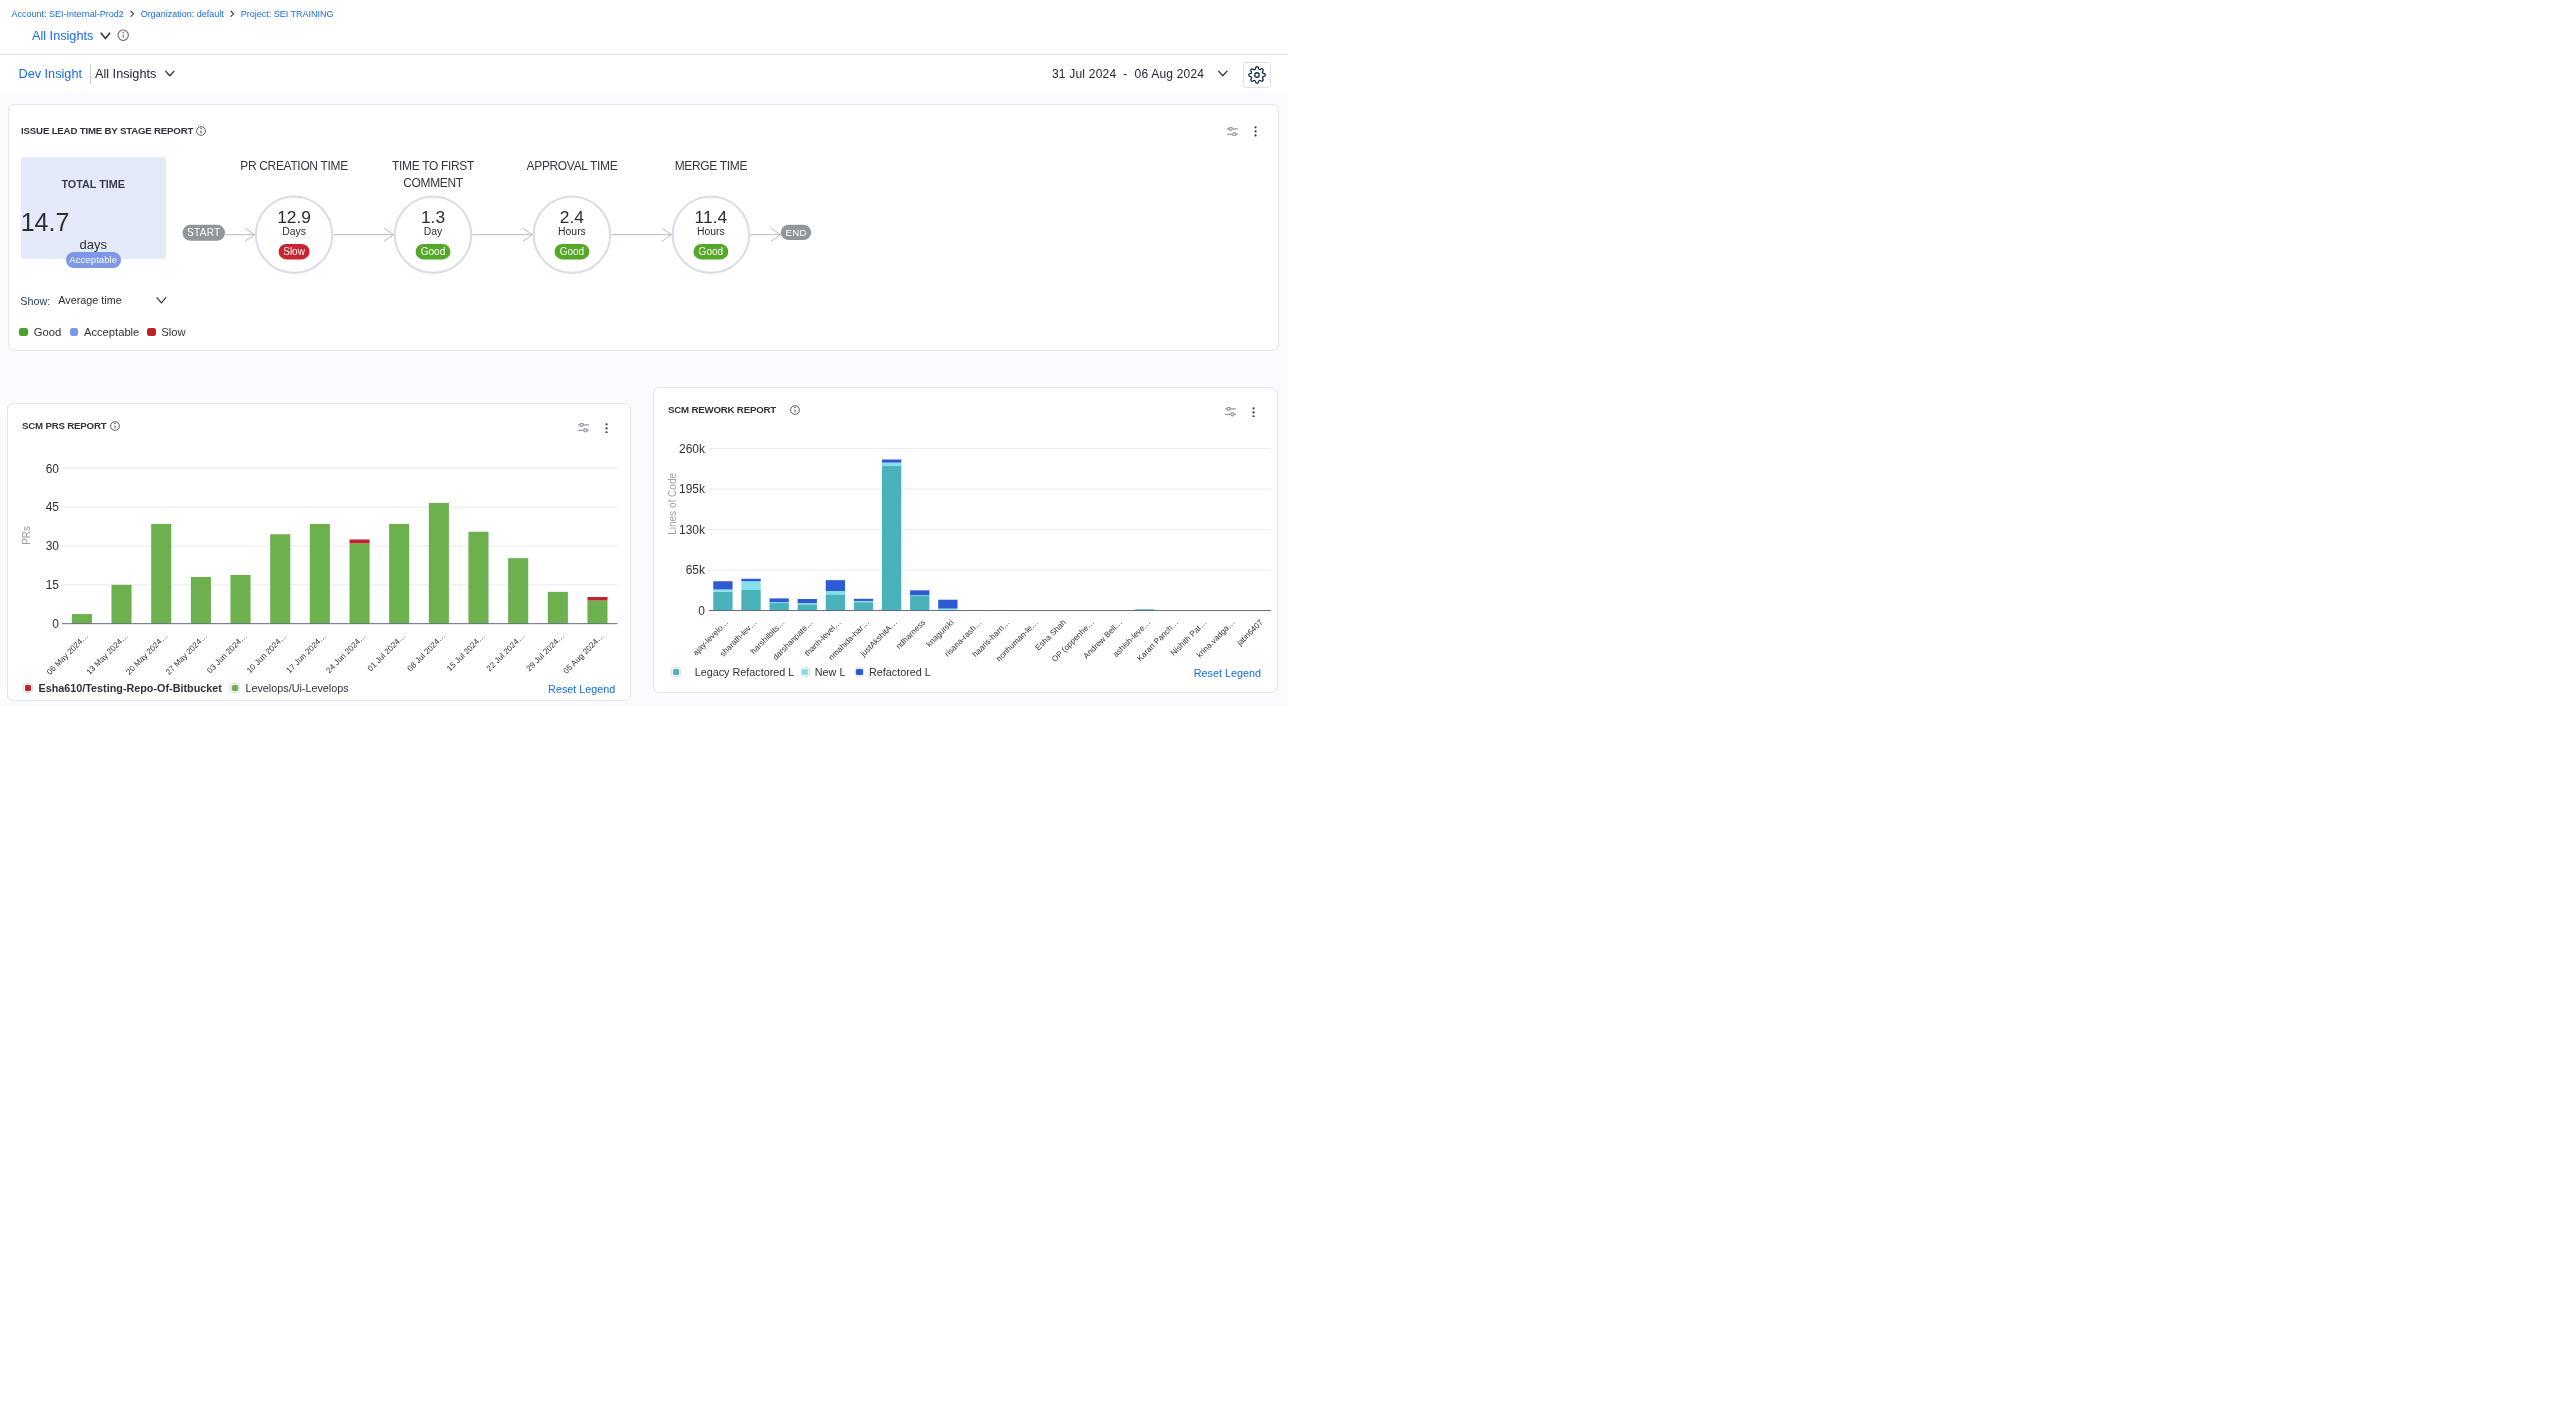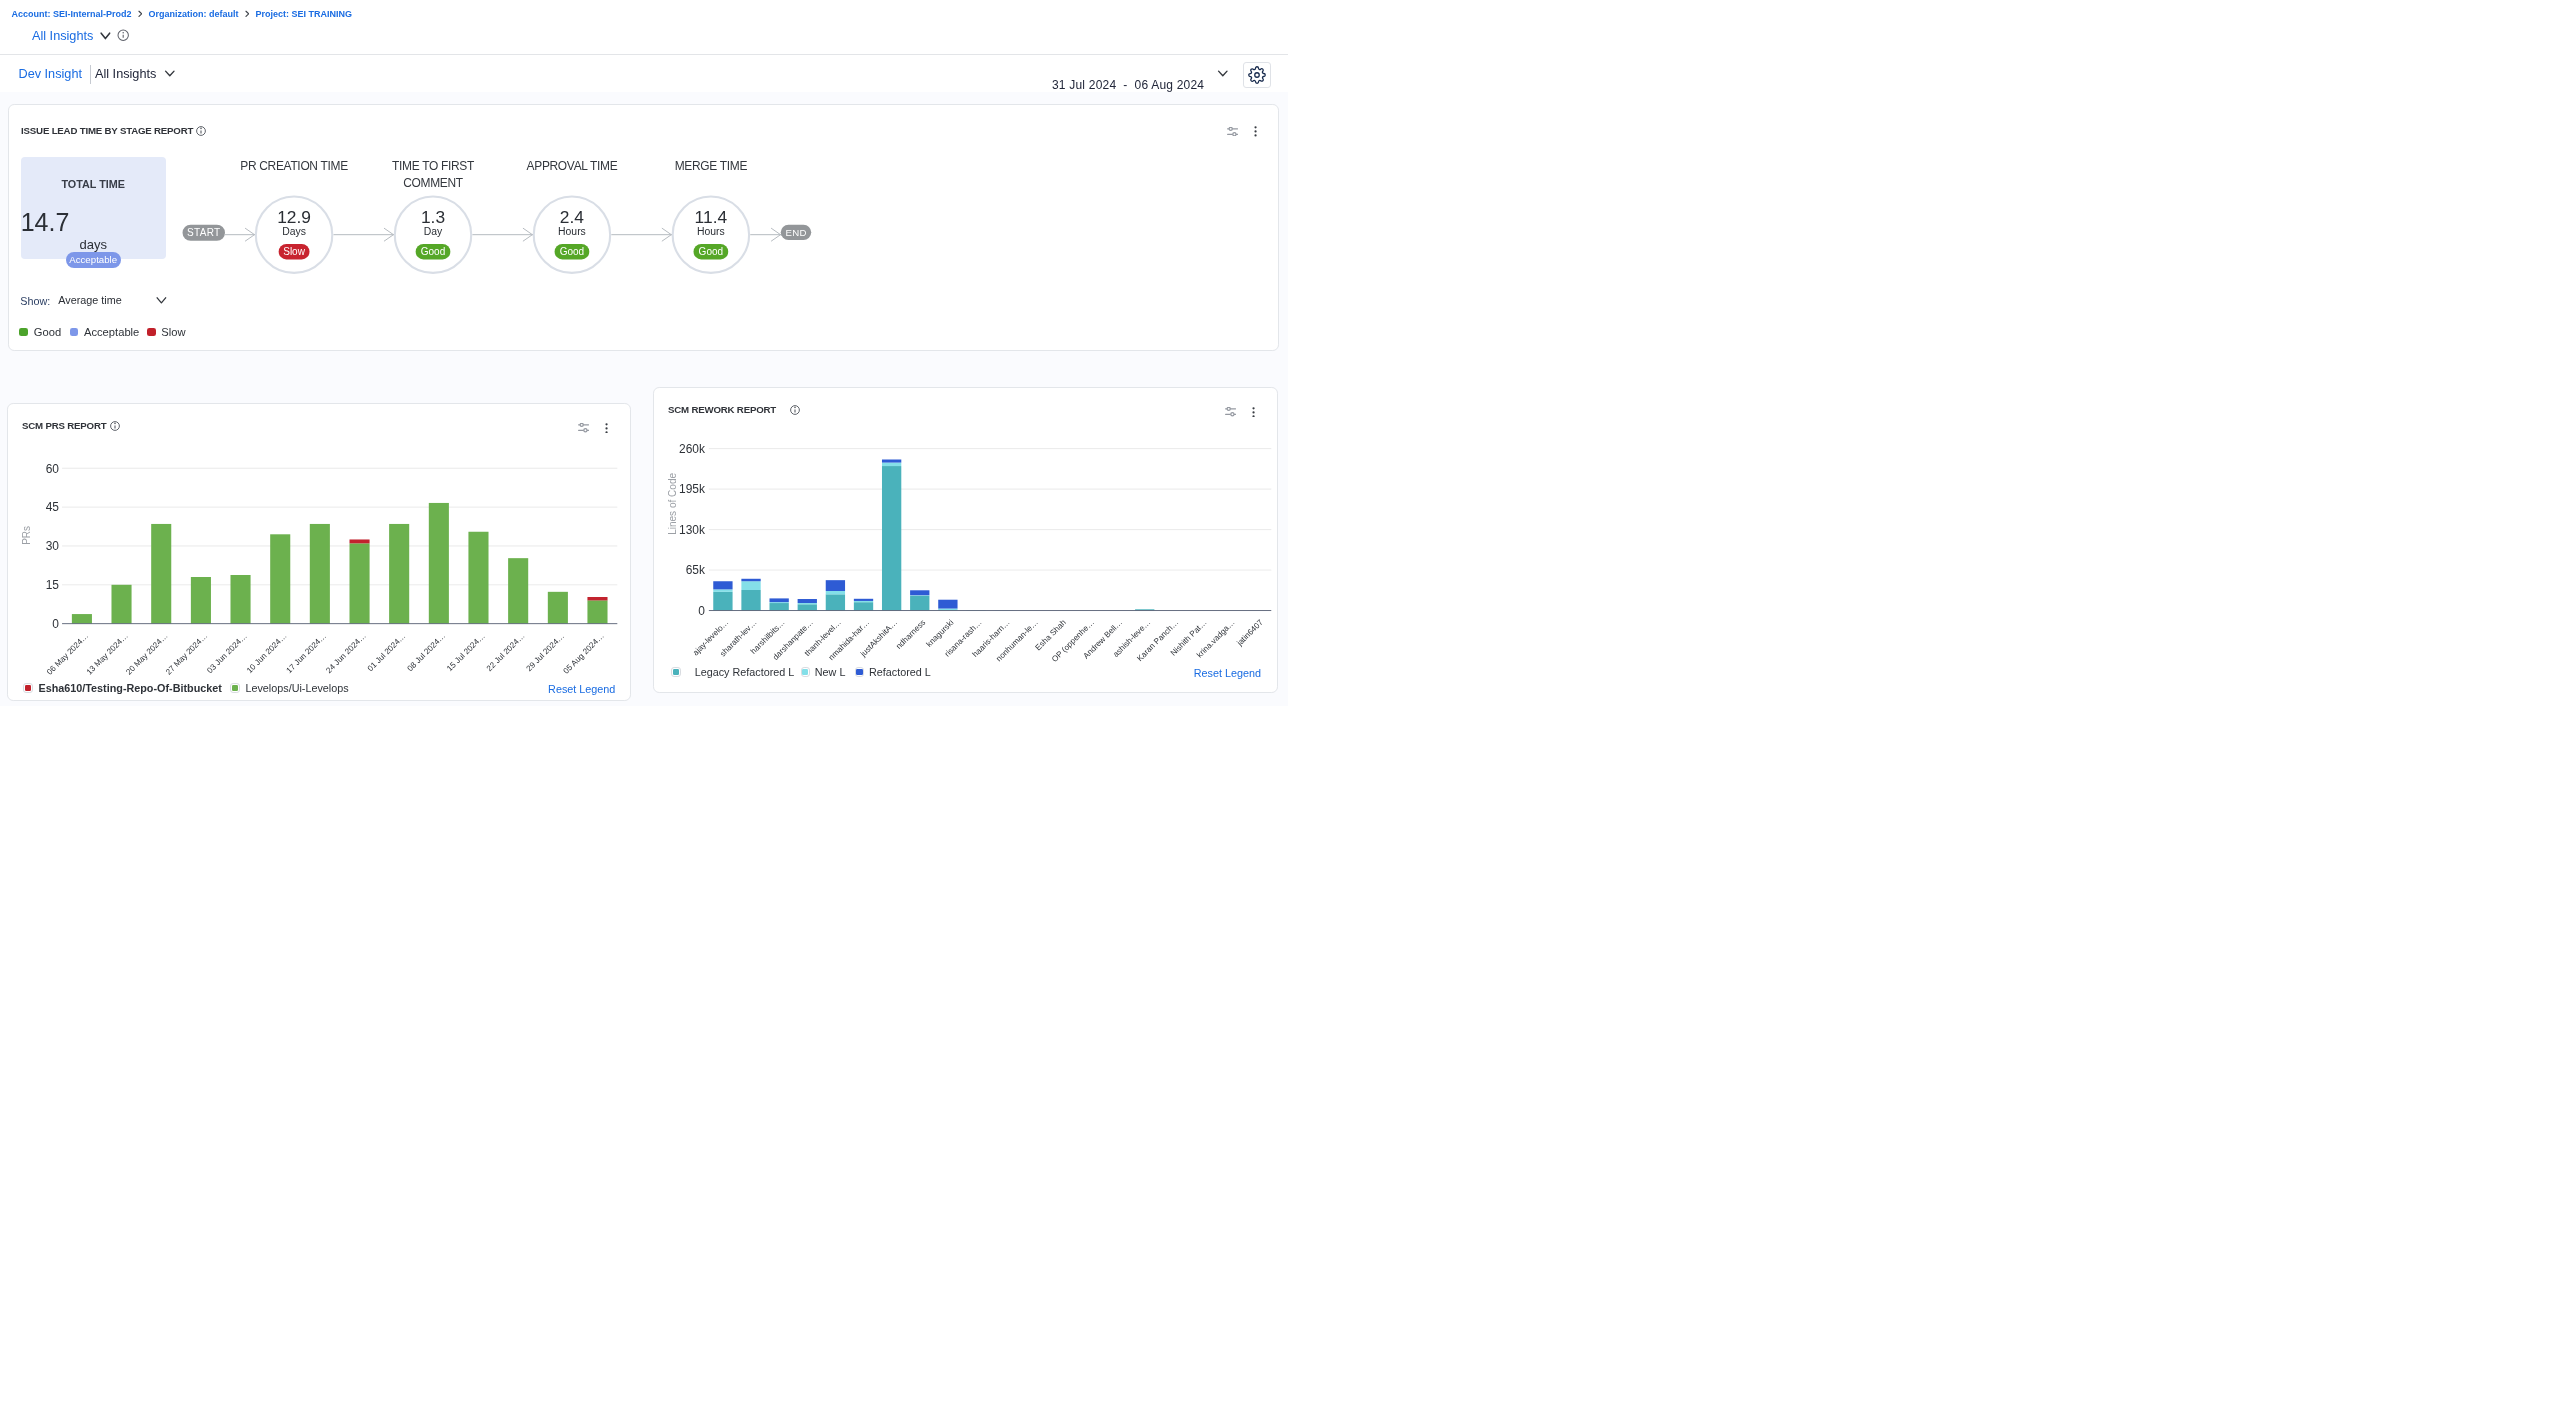--- a/index.html
+++ b/index.html
@@ -4,21 +4,21 @@
 *{margin:0;padding:0;box-sizing:border-box;}
 html,body{width:1288px;height:706px;font-family:"Liberation Sans",sans-serif;background:#fff;overflow:hidden;}
 .abs{position:absolute;}
 #page{position:relative;width:1288px;height:706px;}
 .card{position:absolute;background:#fff;border:0.8px solid #e3e6ea;border-radius:6.2px;}
 .ttl{font-size:9.7px;font-weight:bold;letter-spacing:-0.2px;color:#303339;text-align:right;}
 svg{display:block;}
 </style></head><body>
 <div id="page">
 
-<div class="abs" style="left:11.6px;top:8.5px;display:flex;align-items:center;font-size:9px;color:#1a6ce2;font-weight:bold;">
+<div class="abs" style="left:11.6px;top:8.5px;display:flex;align-items:center;font-size:9px;color:#1a6ce2;">
  <span>Account: SEI-Internal-Prod2</span>
       <svg width="4.6" height="7.7" viewBox="0 0 6 10" style="margin:0 6.2px;flex:none">
         <polyline points="1.3,1.6 4.8,5 1.3,8.4" fill="none" stroke="#3f434a" stroke-width="1.5" stroke-linecap="round" stroke-linejoin="round"></polyline>
       </svg>
       <span>Organization: default</span>
       <svg width="4.6" height="7.7" viewBox="0 0 6 10" style="margin:0 6.2px;flex:none">
         <polyline points="1.3,1.6 4.8,5 1.3,8.4" fill="none" stroke="#3f434a" stroke-width="1.5" stroke-linecap="round" stroke-linejoin="round"></polyline>
       </svg>
       <span>Project: SEI TRAINING</span>
 </div>
@@ -33,21 +33,21 @@
     </svg>
 <div class="abs" style="left:0;top:54px;width:1288px;height:0.8px;background:#e3e5e8"></div>
 
 <div class="abs" style="left:18.5px;top:67px;font-size:12.7px;color:#1a6ce2;">Dev Insight</div>
 <div class="abs" style="left:90px;top:65px;width:0.8px;height:18.5px;background:#c6cad1"></div>
 <div class="abs" style="left:95px;top:67px;font-size:12.7px;color:#22273a;">All Insights</div>
 <svg class="abs" style="left:164px;top:70px" width="11.6" height="7.7" viewBox="0 0 15 10">
       <polyline points="2,1.5 7.5,7.5 13,1.5" fill="none" stroke="#33373d" stroke-width="1.8" stroke-linecap="round" stroke-linejoin="round"></polyline>
     </svg>
 
-<div class="abs" style="left:1052px;top:67px;font-size:12px;font-weight:500;color:#22273a;letter-spacing:0.2px;margin-top:11px;">31 Jul 2024&nbsp; - &nbsp;06 Aug 2024</div>
+<div class="abs" style="left:1052px;top:67px;font-size:12px;font-weight:500;color:#22273a;letter-spacing:0.2px;">31 Jul 2024&nbsp; - &nbsp;06 Aug 2024</div>
 <svg class="abs" style="left:1217px;top:70px" width="11.6" height="7.7" viewBox="0 0 15 10">
       <polyline points="2,1.5 7.5,7.5 13,1.5" fill="none" stroke="#33373d" stroke-width="1.8" stroke-linecap="round" stroke-linejoin="round"></polyline>
     </svg>
 <div class="abs" style="left:1243px;top:62px;width:28px;height:25.5px;border:0.8px solid #dfe2e7;border-radius:3.1px;display:flex;align-items:center;justify-content:center;">
 <svg width="18" height="18" viewBox="0 0 24 24" fill="none" stroke="#16294c" stroke-width="1.7" stroke-linecap="round" stroke-linejoin="round">
         <circle cx="12" cy="12" r="3"></circle>
         <path d="M19.4 15a1.65 1.65 0 0 0 .33 1.82l.06.06a2 2 0 0 1 0 2.83 2 2 0 0 1-2.83 0l-.06-.06a1.65 1.65 0 0 0-1.82-.33 1.65 1.65 0 0 0-1 1.51V21a2 2 0 0 1-2 2 2 2 0 0 1-2-2v-.09A1.65 1.65 0 0 0 9 19.4a1.65 1.65 0 0 0-1.82.33l-.06.06a2 2 0 0 1-2.83 0 2 2 0 0 1 0-2.83l.06-.06a1.65 1.65 0 0 0 .33-1.82 1.65 1.65 0 0 0-1.51-1H3a2 2 0 0 1-2-2 2 2 0 0 1 2-2h.09A1.65 1.65 0 0 0 4.6 9a1.65 1.65 0 0 0-.33-1.82l-.06-.06a2 2 0 0 1 0-2.83 2 2 0 0 1 2.83 0l.06.06a1.65 1.65 0 0 0 1.82.33H9a1.65 1.65 0 0 0 1-1.51V3a2 2 0 0 1 2-2 2 2 0 0 1 2 2v.09a1.65 1.65 0 0 0 1 1.51 1.65 1.65 0 0 0 1.82-.33l.06-.06a2 2 0 0 1 2.83 0 2 2 0 0 1 0 2.83l-.06.06a1.65 1.65 0 0 0-.33 1.82V9a1.65 1.65 0 0 0 1.51 1H21a2 2 0 0 1 2 2 2 2 0 0 1-2 2h-.09a1.65 1.65 0 0 0-1.51 1z"></path>
       </svg>
 </div>
 <div class="abs" style="left:0;top:92px;width:1288px;height:614px;background:#fafbfe;"></div>

